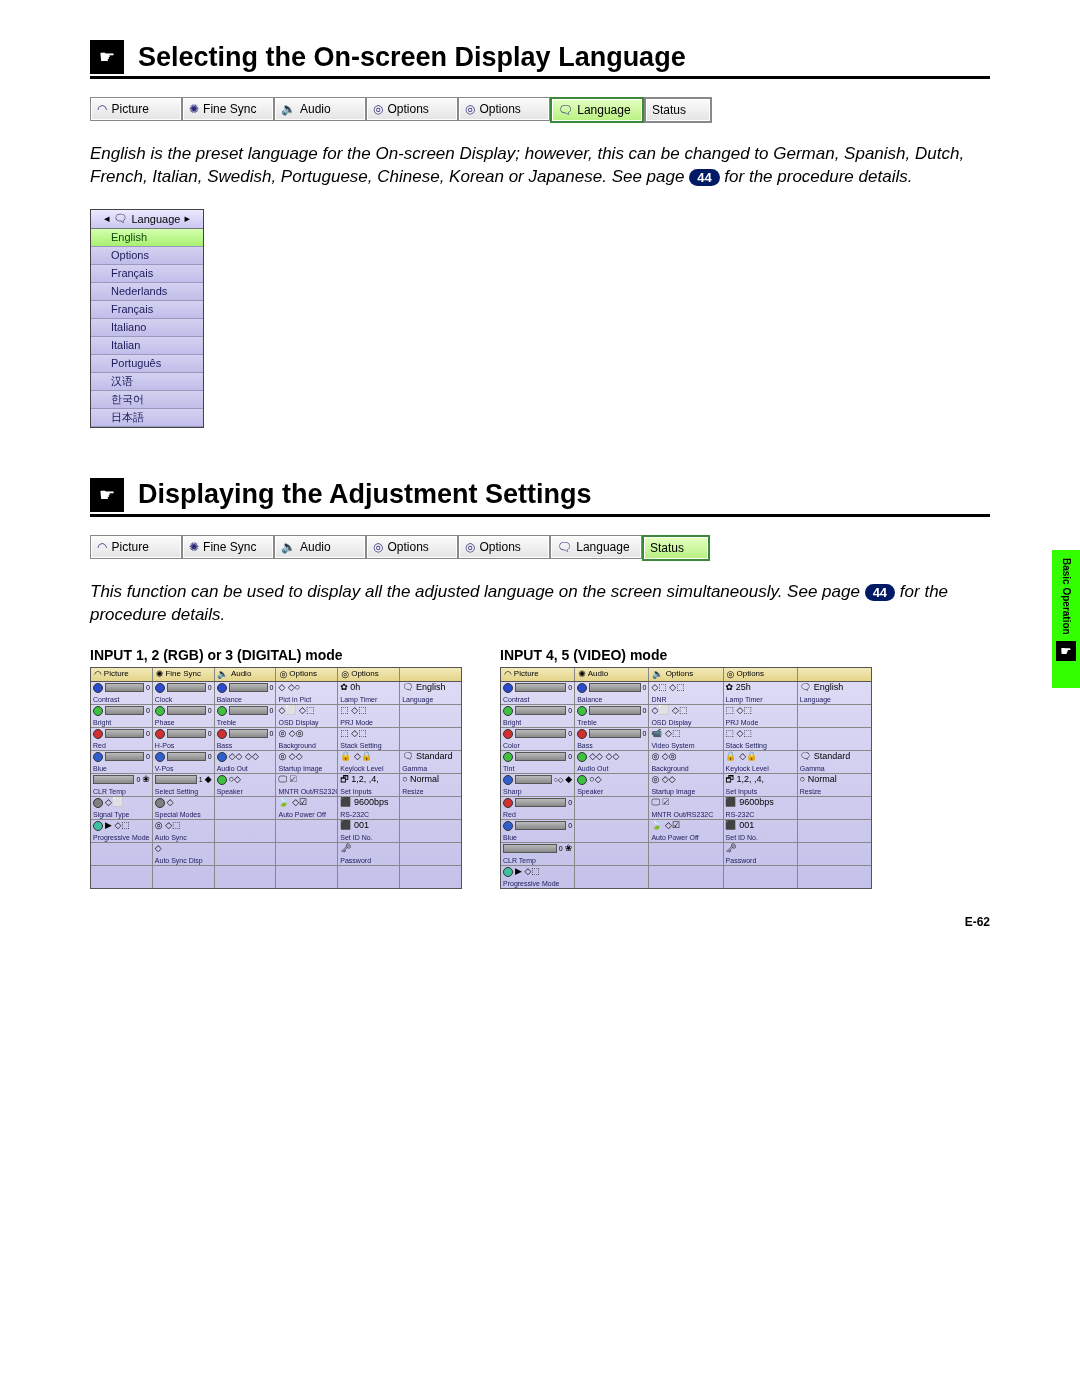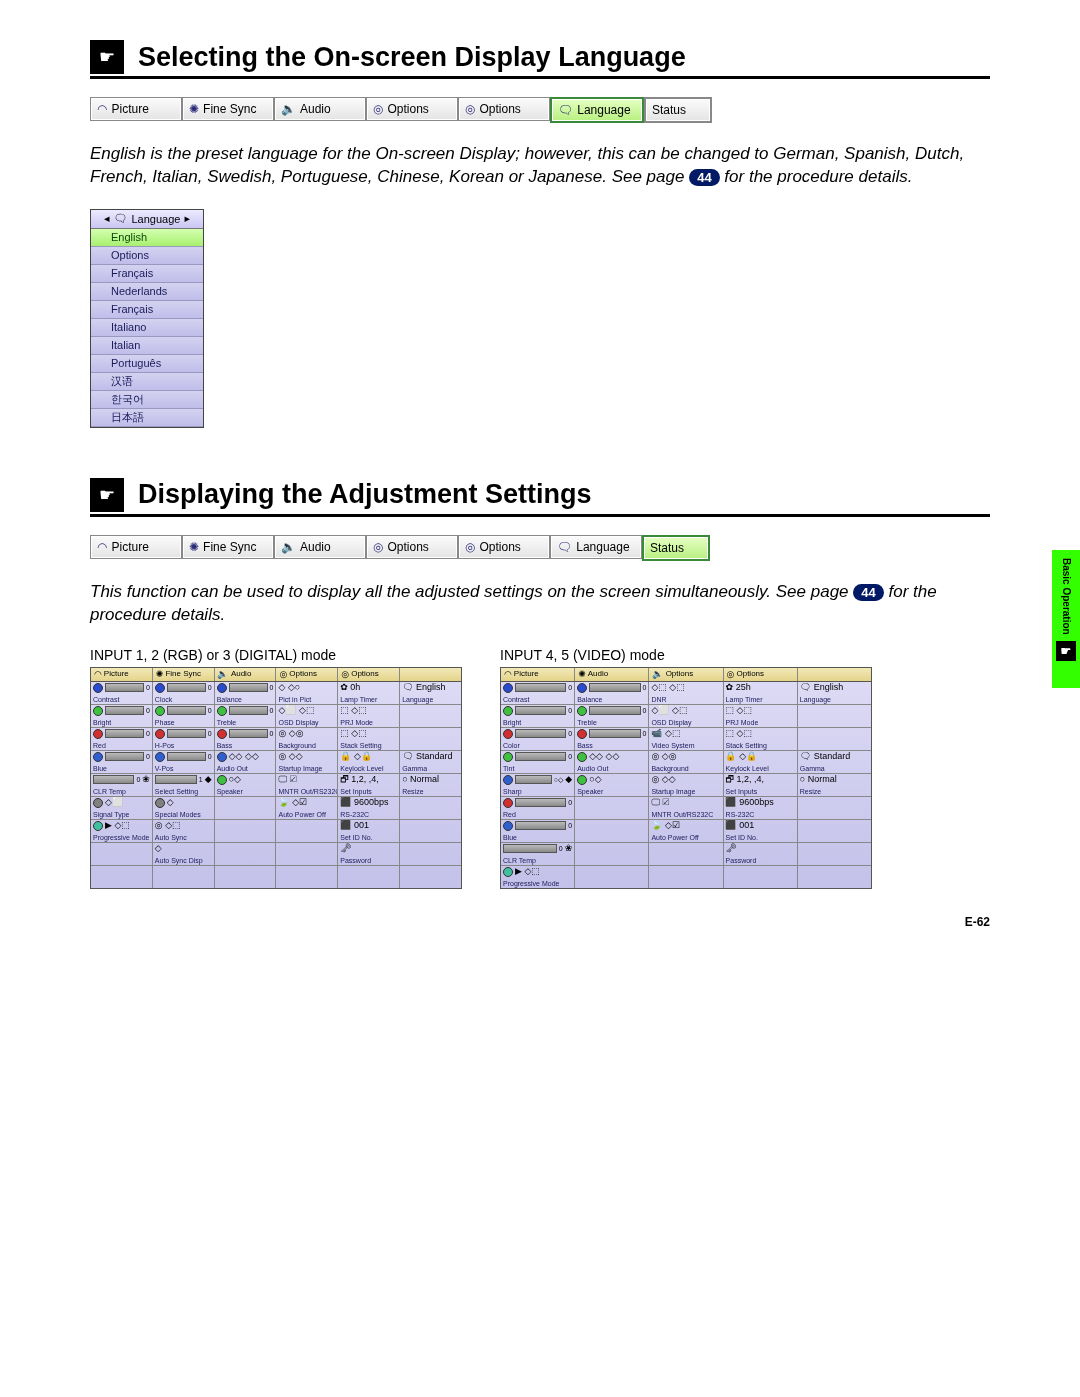--- a/index.html
+++ b/index.html
@@ -132,21 +132,21 @@
   .lang-menu .item.sel { background: linear-gradient(#d4ffb0, #a8f070); color: #0a4a0a; }
   .two-col {
     display: flex;
     gap: 40px;
   }
   .status-block {
     width: 370px;
   }
   .status-title {
     font-size: 14px;
-    font-weight: normal;
+    font-weight: bold;
     margin-bottom: 4px;
   }
   .status-grid {
     border: 1px solid #555;
     font-size: 8px;
     line-height: 1;
     width: 100%;
     background: linear-gradient(#dedcf5, #c4c1ea);
   }
   .sg-head-row {
@@ -314,21 +314,21 @@
       <div class="tab" style="width: 78px;">
         <span class="ticon">🗨</span>
         <span>Language</span>
       </div>
       <div class="tab sel-status" style="width: 52px;">
         <span>Status</span>
       </div>
     </div>
 
   <p class="body-text">
-    <span>This function can be used to display all the adjusted settings on the screen simultaneously. See page </span>
+    <span>This function can be used to display all the adjusted language on the screen simultaneously. See page </span>
     <span class="page-badge">44</span>
     <span> for the procedure details.</span>
   </p>
 
   <div class="two-col">
     <div class="status-block">
       <div class="status-title">INPUT 1, 2 (RGB) or 3 (DIGITAL) mode</div>
       <div class="status-grid" id="grid-left">
           <div class="sg-head-row">
             <div class="hcell">

